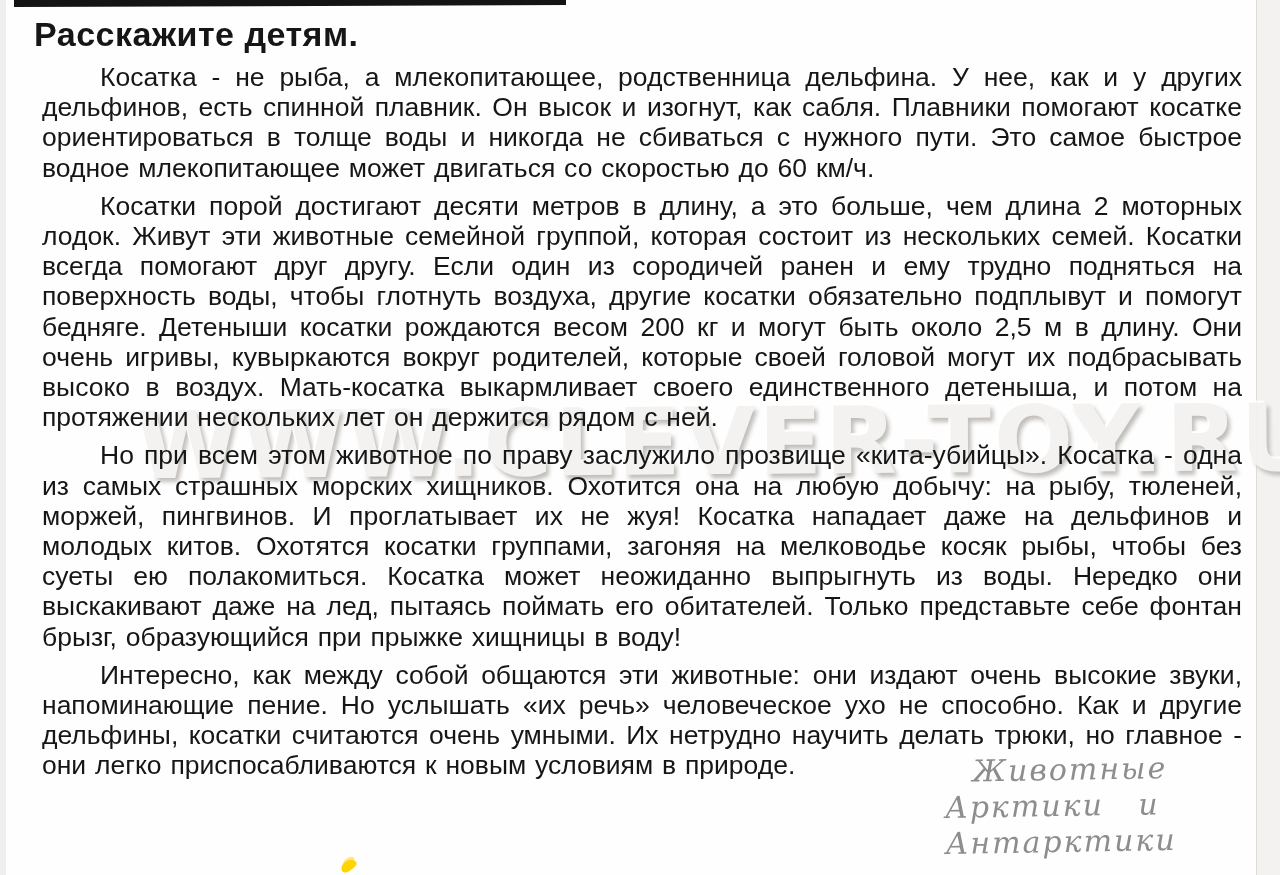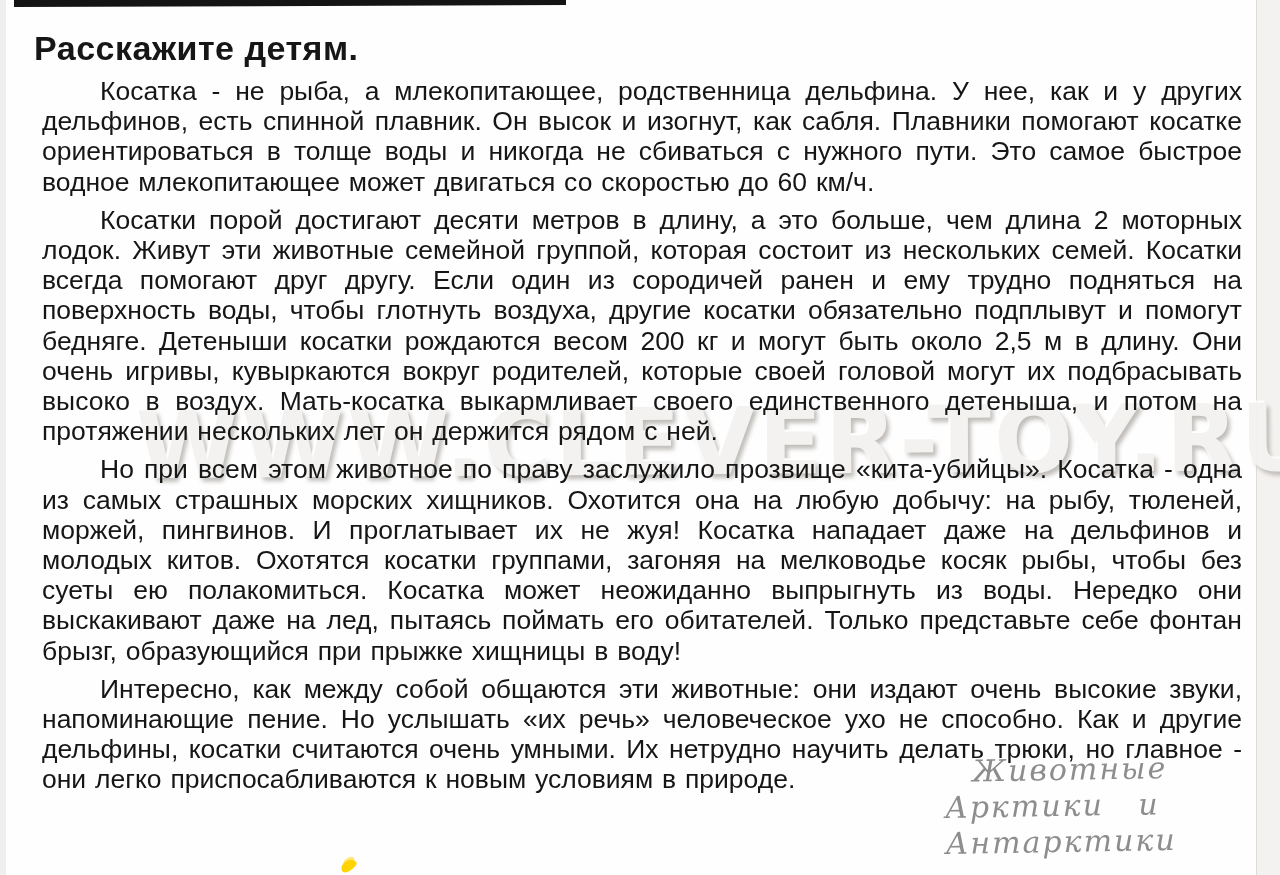--- a/index.html
+++ b/index.html
@@ -68,21 +68,21 @@
     letter-spacing: 3px;
     color: #f3f2f0;
     text-shadow: -2px -2px 1px #ffffff, 3px 4px 4px #bdbab6;
     transform: rotate(-0.4deg);
     opacity: 0.95;
   }
   
   .content {
     position: relative;
     z-index: 1;
-    padding: 28px 30px 0 34px;
+    padding: 14px 30px 0 34px;
   }
   .title {
     margin: 0 0 8px 0;
     font-size: 34px;
     line-height: 40px;
     font-weight: bold;
     letter-spacing: 0.5px;
   }
   .para {
     margin: 8px;

